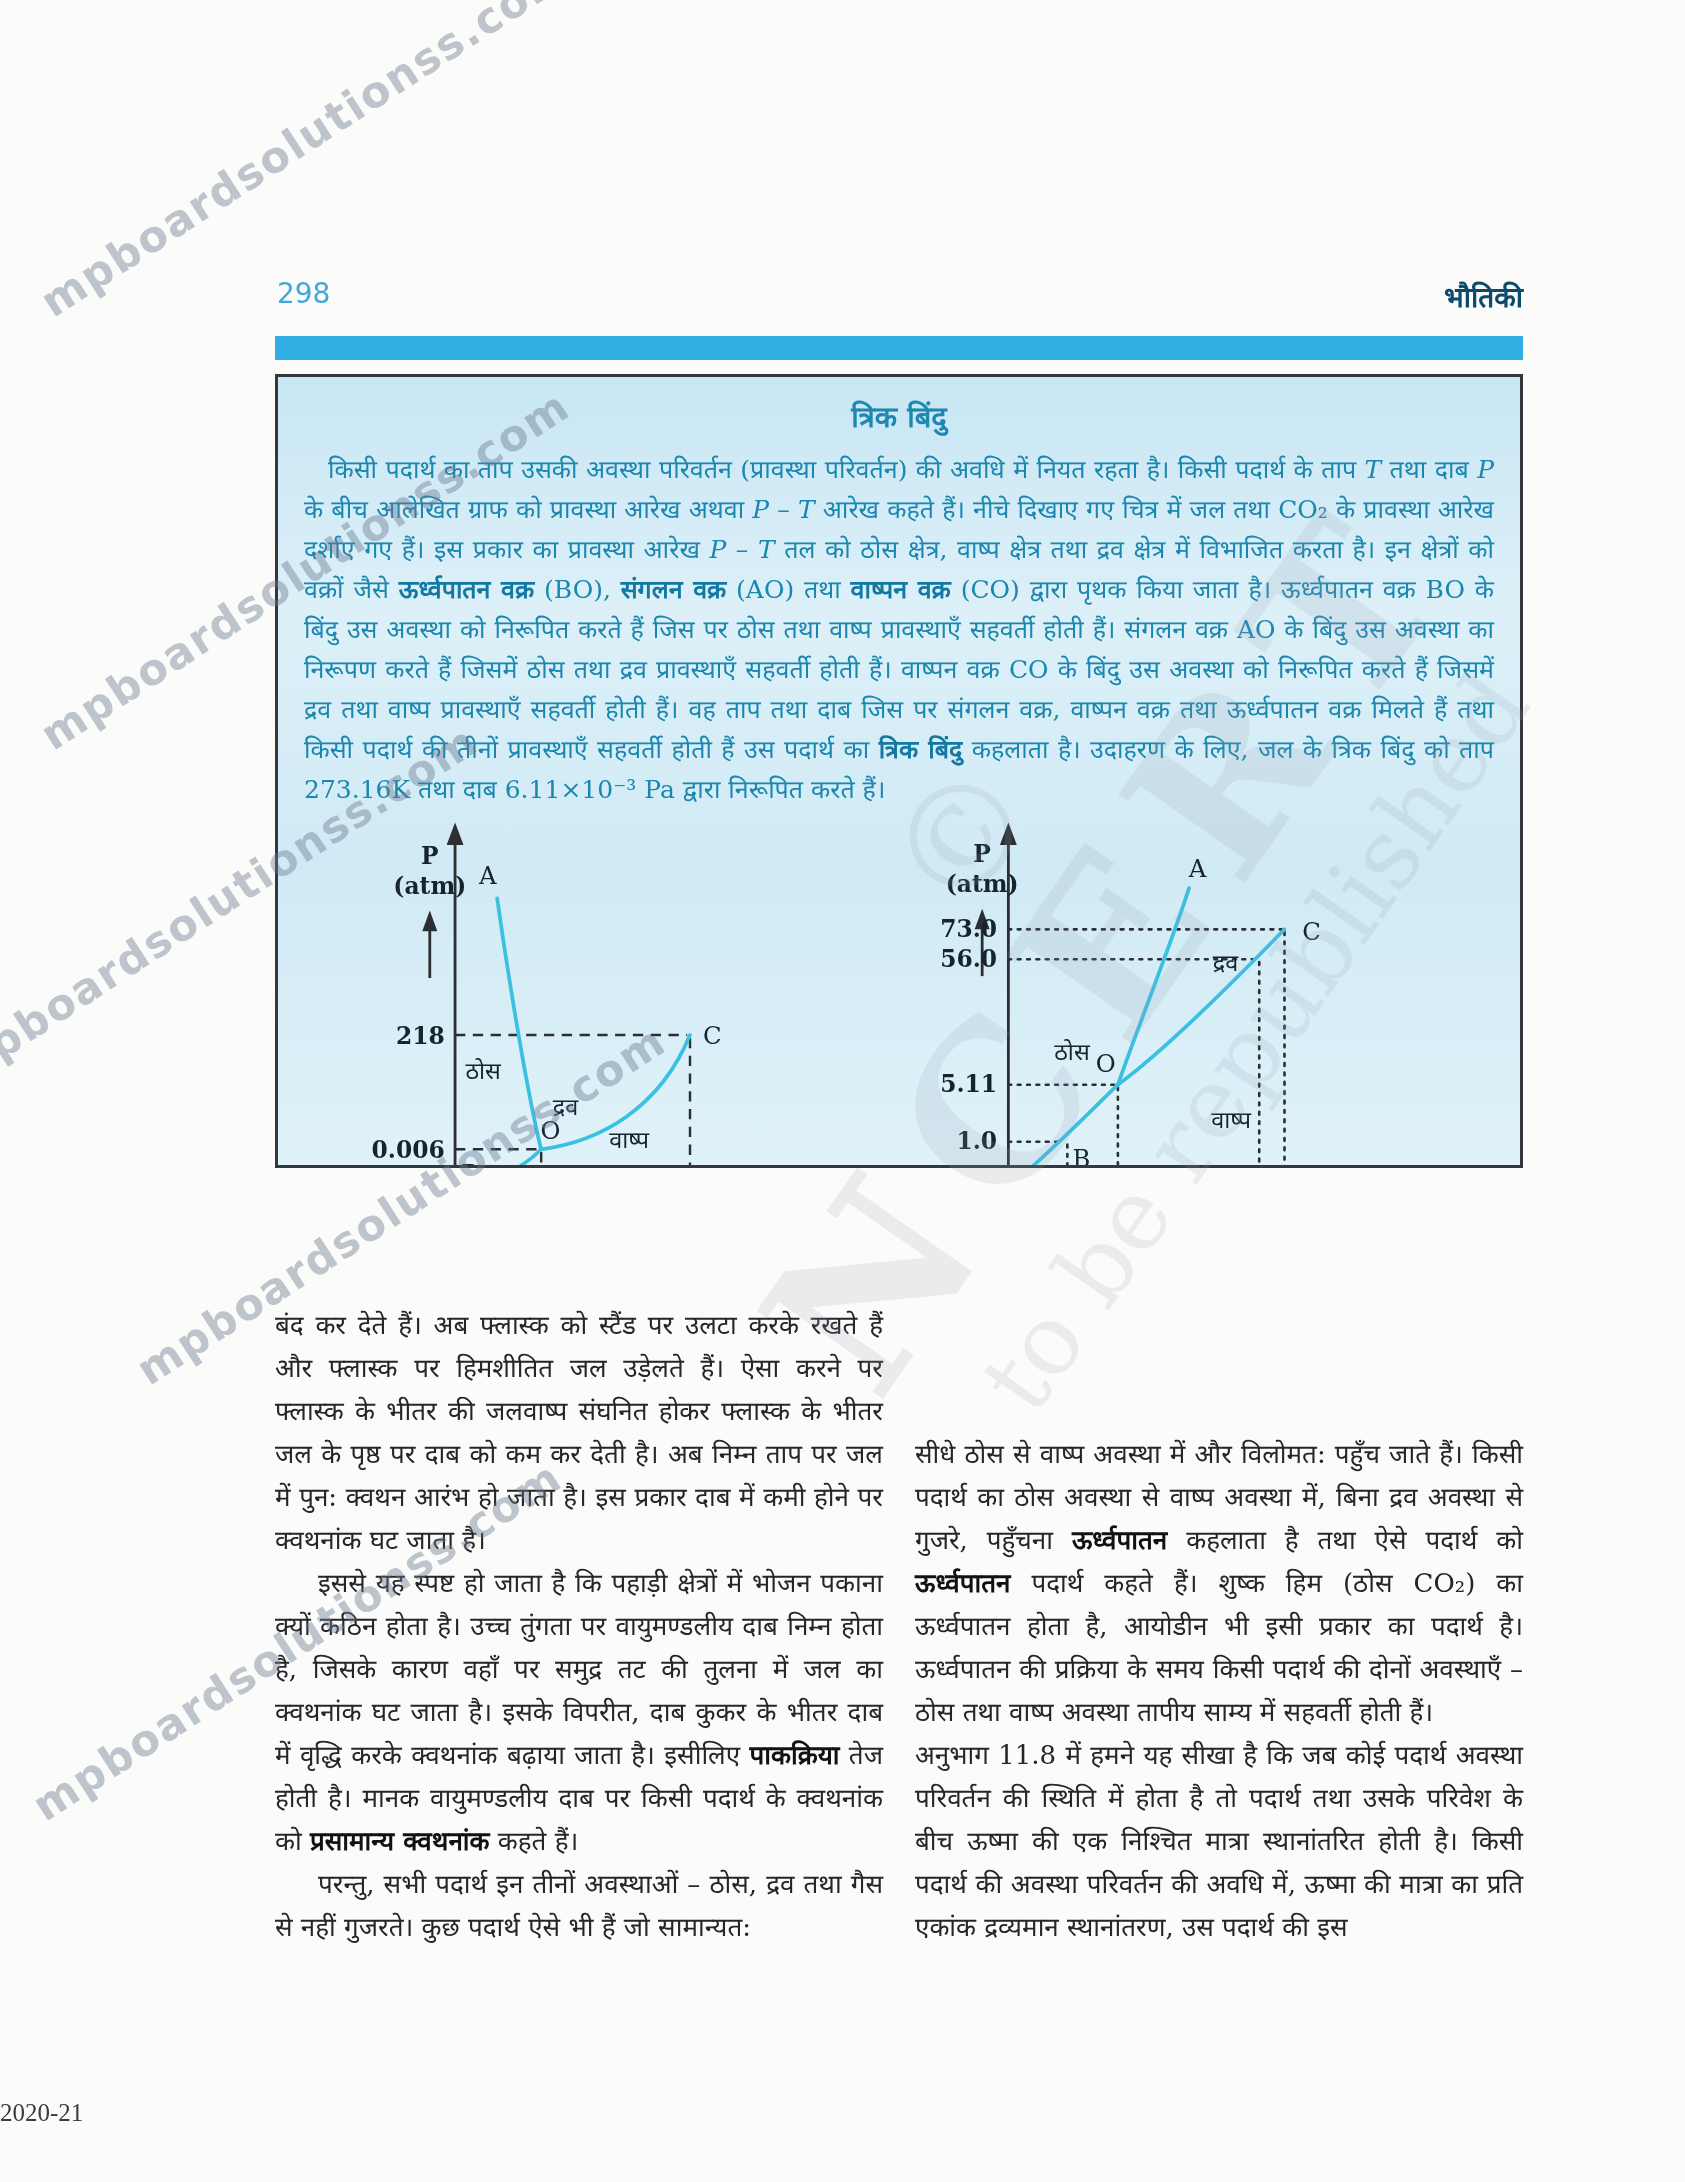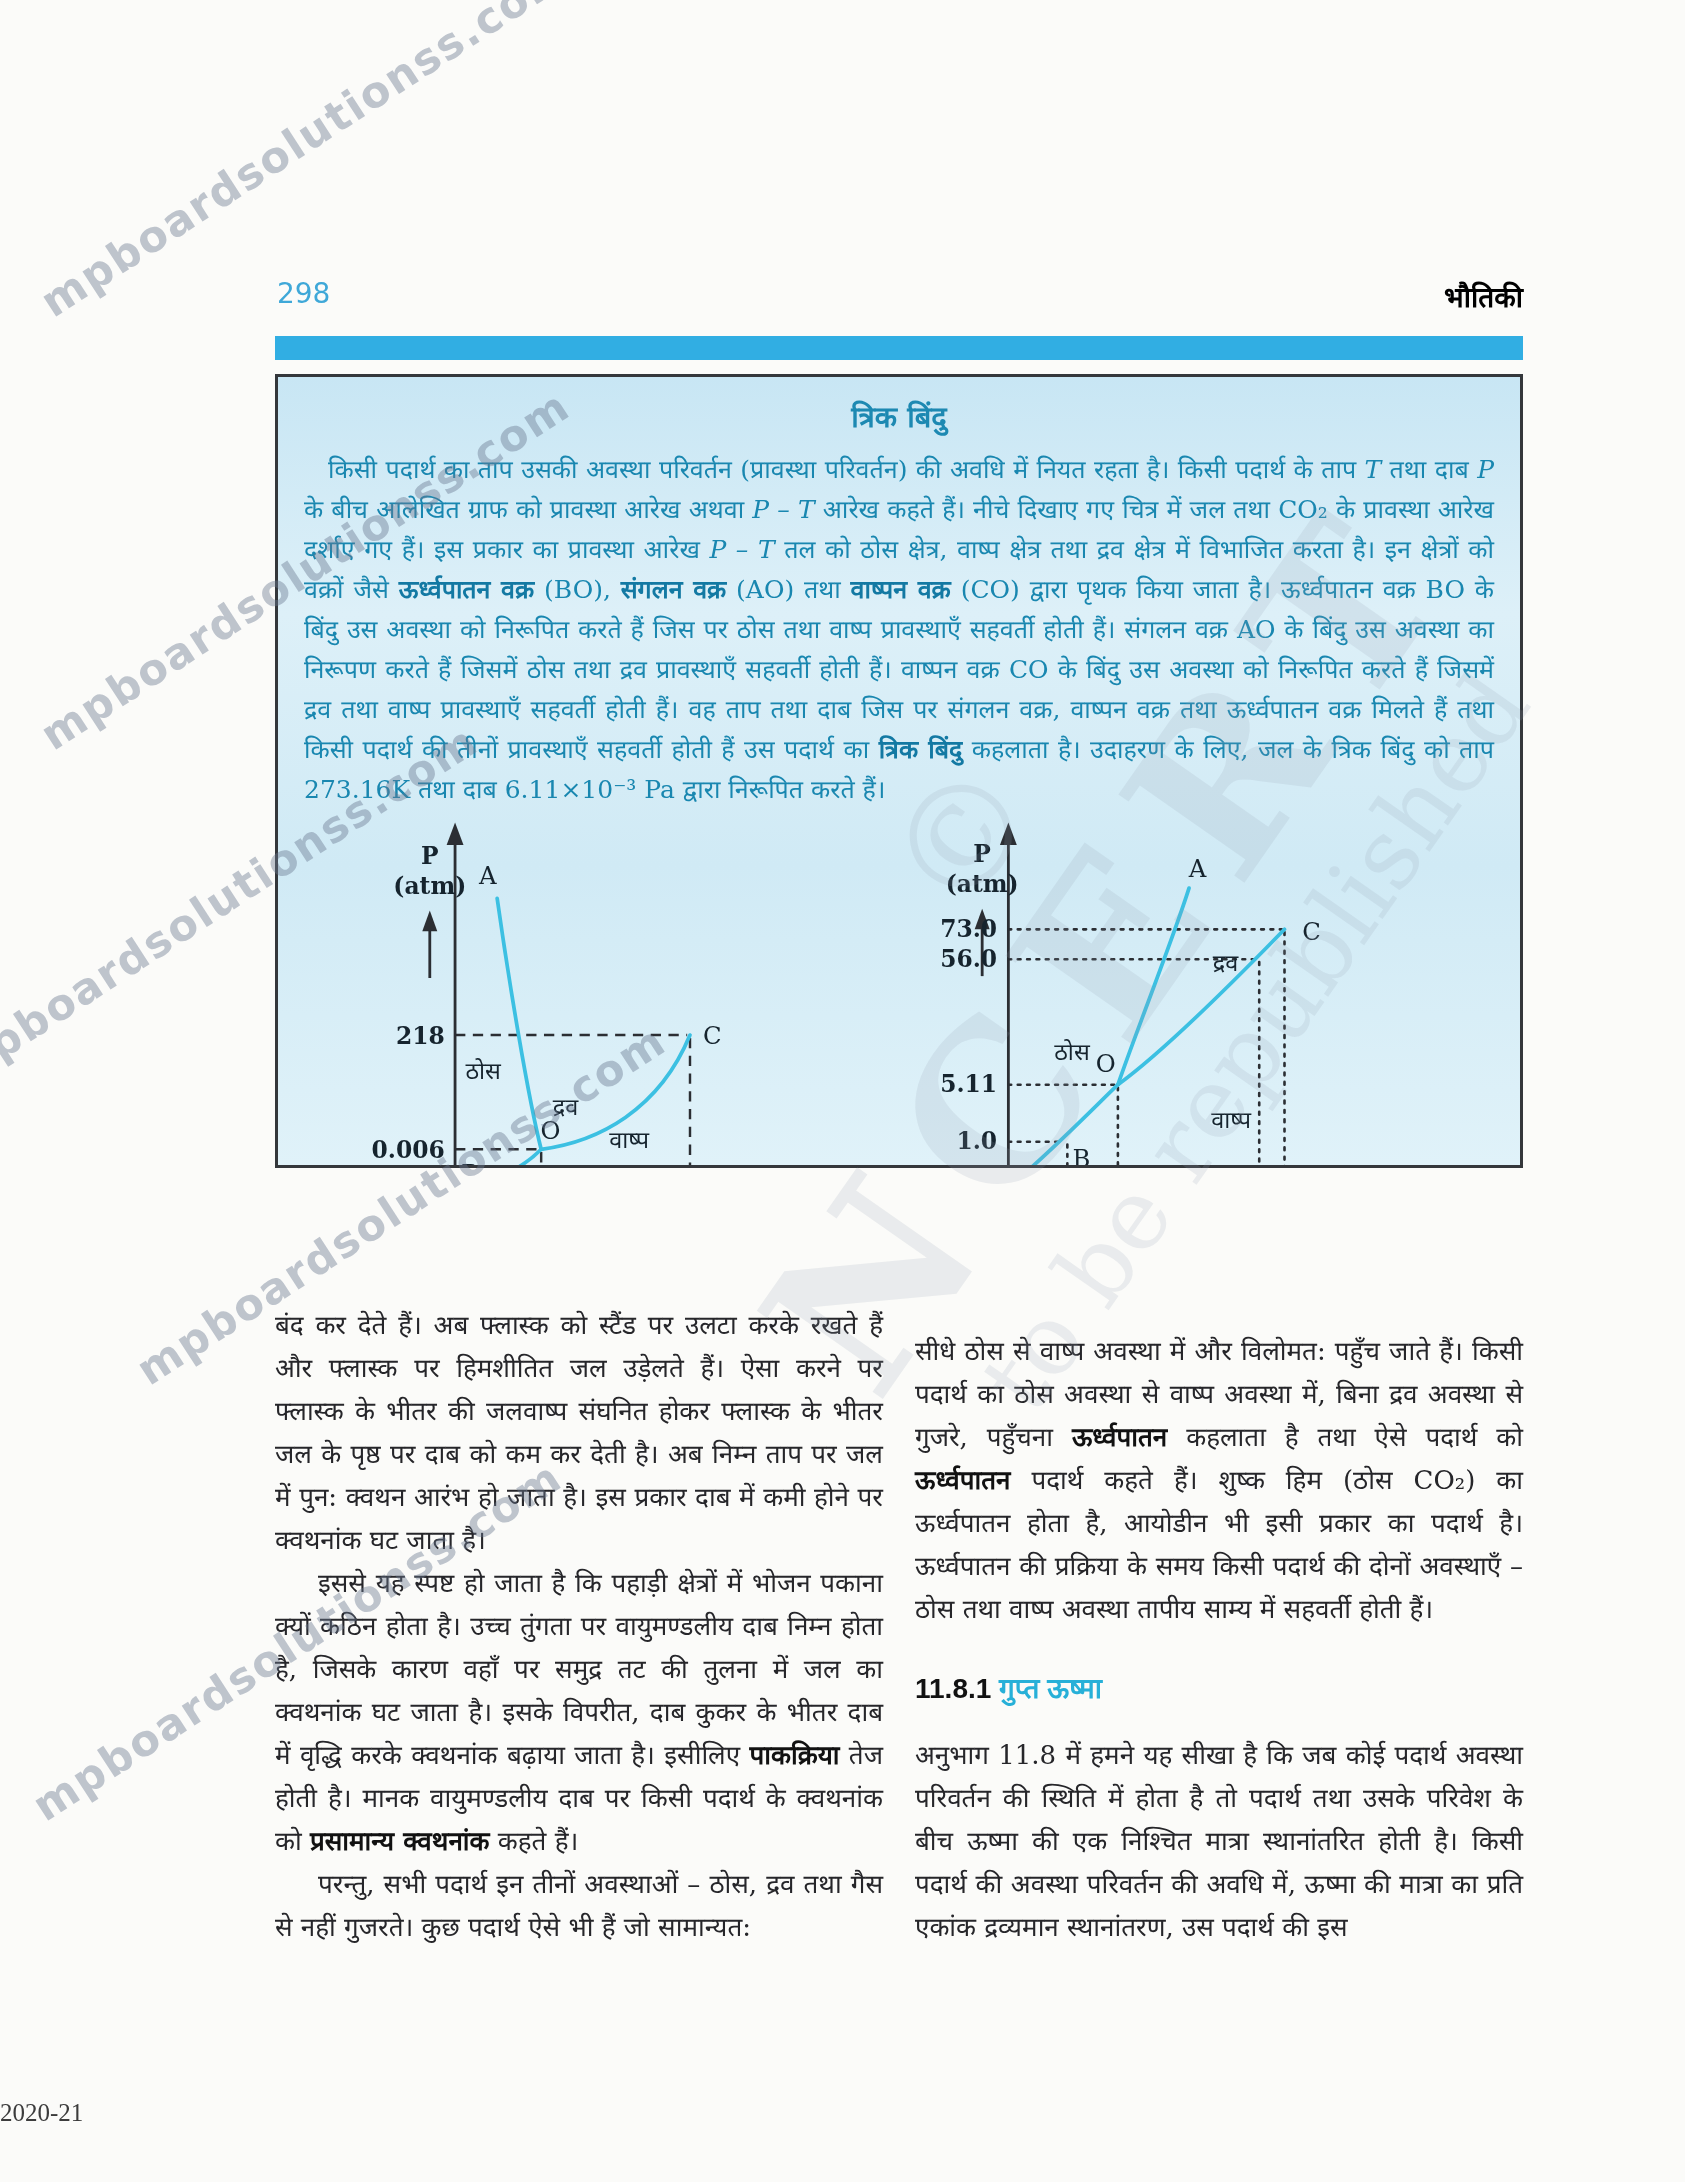--- a/index.html
+++ b/index.html
@@ -22,21 +22,21 @@
     display:flex;flex-direction:column;align-items:center;justify-content:center;
     color:rgba(148,162,180,0.17);font-family:"DejaVu Serif", serif;
   }
   .wm-ncert .l0{font-size:141px;line-height:141px;}
   .wm-ncert .l1{font-size:211px;line-height:225px;letter-spacing:36px;font-weight:700;}
   .wm-ncert .l2{font-size:98px;line-height:122px;}
   
   .content{position:absolute;z-index:1;left:275px;top:0;width:1248px;}
   .header{position:absolute;top:277px;left:0;width:100%;height:37px;}
   .pageno{position:absolute;left:1.9px;top:0;font-size:28px;color:#3fa8d8;font-family:"DejaVu Sans", sans-serif;}
-  .subject{position:absolute;right:0;top:0;font-size:28px;font-weight:600;color:#000000;}
+  .subject{position:absolute;right:0;top:0;font-size:28px;font-weight:600;color:#0c4a6e;}
   .rule{position:absolute;top:336px;left:0;width:100%;height:24px;background:#31aee3;}
   .feature-box{
     position:absolute;top:374px;left:0;width:100%;height:794px;box-sizing:border-box;
     border:3.7px solid #34373b;
     background:linear-gradient(180deg,#c8e6f4 0%,#ddf0f8 30%,#d0eaf5 62%,#e0f2f9 100%);
     padding:15px 26px 7.5px 26px;overflow:hidden;
   }
   .box-title{text-align:center;font-size:29px;font-weight:700;color:#1d89b2;margin:3.7px 0 15px 0;}
   .box-para{
     margin:0;font-size:25px;line-height:40px;text-align:justify;
@@ -191,21 +191,20 @@
     </div>
 
     <div class="columns">
       <div class="col">
         <p><span>बंद कर देते हैं। अब फ्लास्क को स्टैंड पर उलटा करके रखते हैं और फ्लास्क पर हिमशीतित जल उड़ेलते हैं। ऐसा करने पर फ्लास्क के भीतर की जलवाष्प संघनित होकर फ्लास्क के भीतर जल के पृष्ठ पर दाब को कम कर देती है। अब निम्न ताप पर जल में पुन: क्वथन आरंभ हो जाता है। इस प्रकार दाब में कमी होने पर क्वथनांक घट जाता है।</span></p>
         <p class="indent"><span>इससे यह स्पष्ट हो जाता है कि पहाड़ी क्षेत्रों में भोजन पकाना क्यों कठिन होता है। उच्च तुंगता पर वायुमण्डलीय दाब निम्न होता है, जिसके कारण वहाँ पर समुद्र तट की तुलना में जल का क्वथनांक घट जाता है। इसके विपरीत, दाब कुकर के भीतर दाब में वृद्धि करके क्वथनांक बढ़ाया जाता है। इसीलिए </span><span data-b="1">पाकक्रिया</span><span> तेज होती है। मानक वायुमण्डलीय दाब पर किसी पदार्थ के क्वथनांक को </span><span data-b="1">प्रसामान्य क्वथनांक</span><span> कहते हैं।</span></p>
         <p class="indent"><span>परन्तु, सभी पदार्थ इन तीनों अवस्थाओं – ठोस, द्रव तथा गैस से नहीं गुजरते। कुछ पदार्थ ऐसे भी हैं जो सामान्यत:</span></p>
       </div>
       <div class="col">
         <p><span>सीधे ठोस से वाष्प अवस्था में और विलोमत: पहुँच जाते हैं। किसी पदार्थ का ठोस अवस्था से वाष्प अवस्था में, बिना द्रव अवस्था से गुजरे, पहुँचना </span><span data-b="1">ऊर्ध्वपातन</span><span> कहलाता है तथा ऐसे पदार्थ को </span><span data-b="1">ऊर्ध्वपातन</span><span> पदार्थ कहते हैं। शुष्क हिम (ठोस CO₂) का ऊर्ध्वपातन होता है, आयोडीन भी इसी प्रकार का पदार्थ है। ऊर्ध्वपातन की प्रक्रिया के समय किसी पदार्थ की दोनों अवस्थाएँ – ठोस तथा वाष्प अवस्था तापीय साम्य में सहवर्ती होती हैं।</span></p>
-        <h3><span>11.8.1</span> <span class="cyan">गुप्त ऊष्मा</span></h3>
         <p><span>अनुभाग 11.8 में हमने यह सीखा है कि जब कोई पदार्थ अवस्था परिवर्तन की स्थिति में होता है तो पदार्थ तथा उसके परिवेश के बीच ऊष्मा की एक निश्चित मात्रा स्थानांतरित होती है। किसी पदार्थ की अवस्था परिवर्तन की अवधि में, ऊष्मा की मात्रा का प्रति एकांक द्रव्यमान स्थानांतरण, उस पदार्थ की इस</span></p>
       </div>
     </div>
 
   </div>
 
   <div class="footer">2020-21</div>
 </div>
 
 

